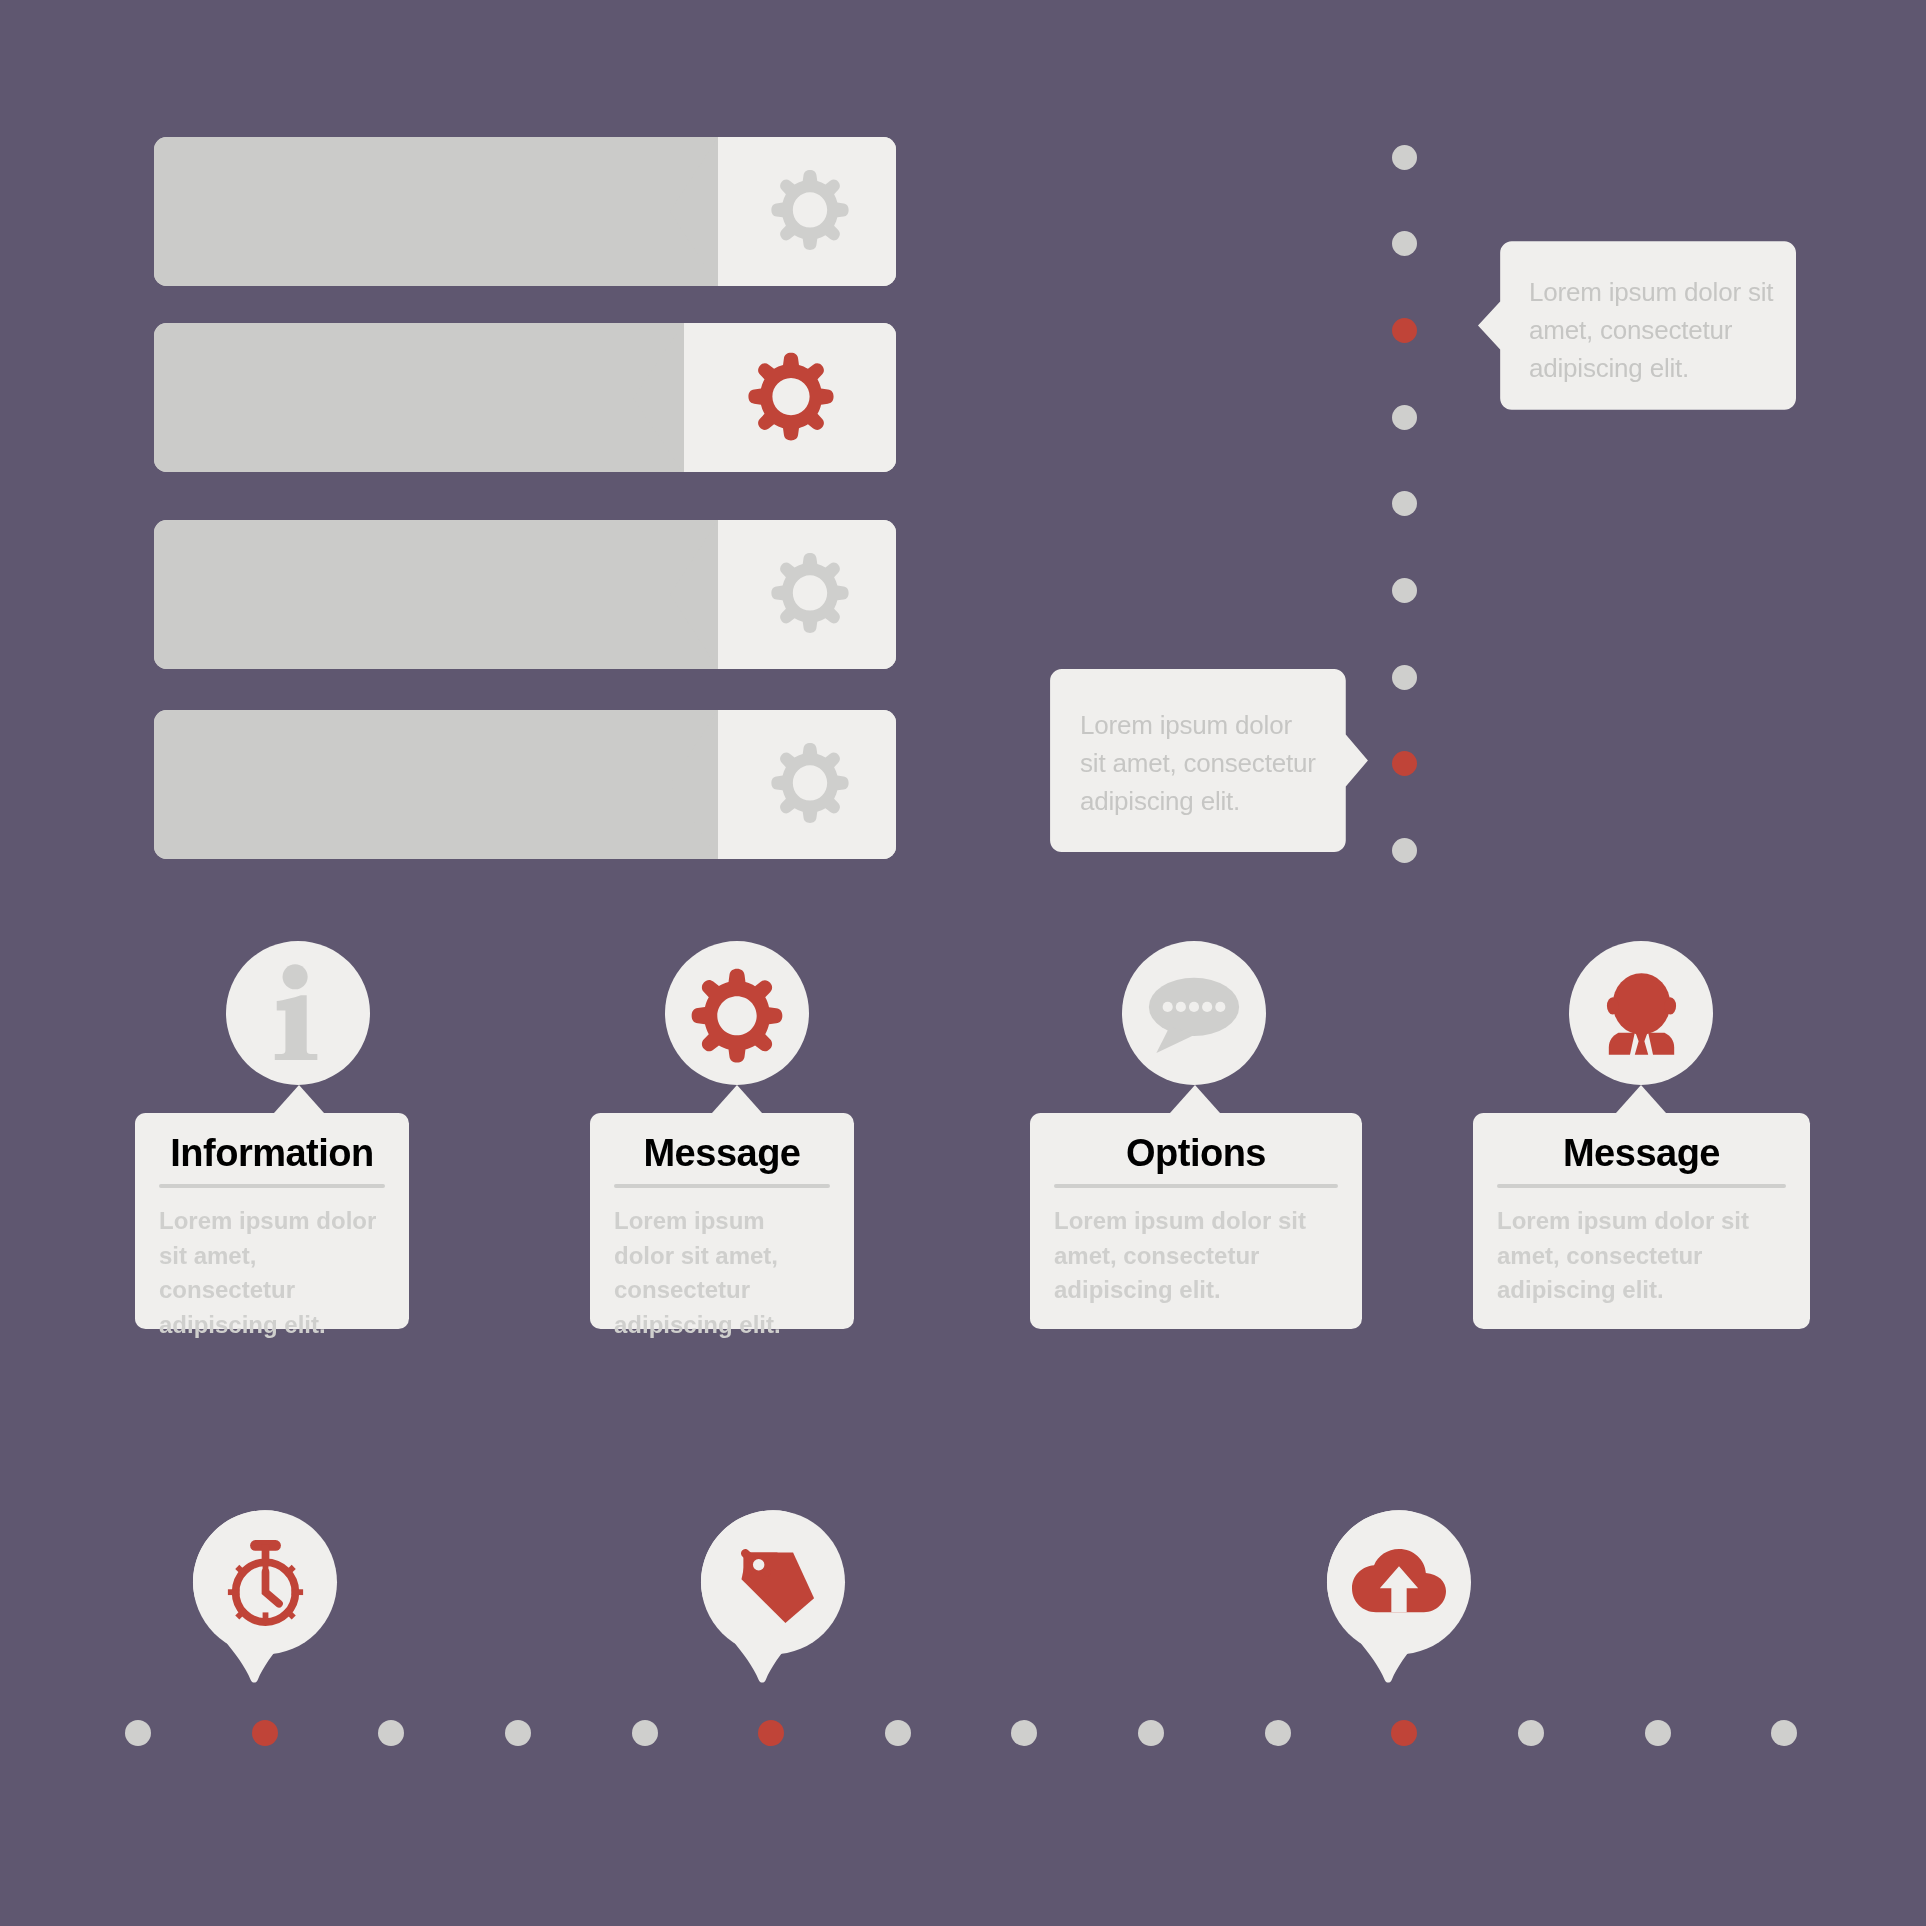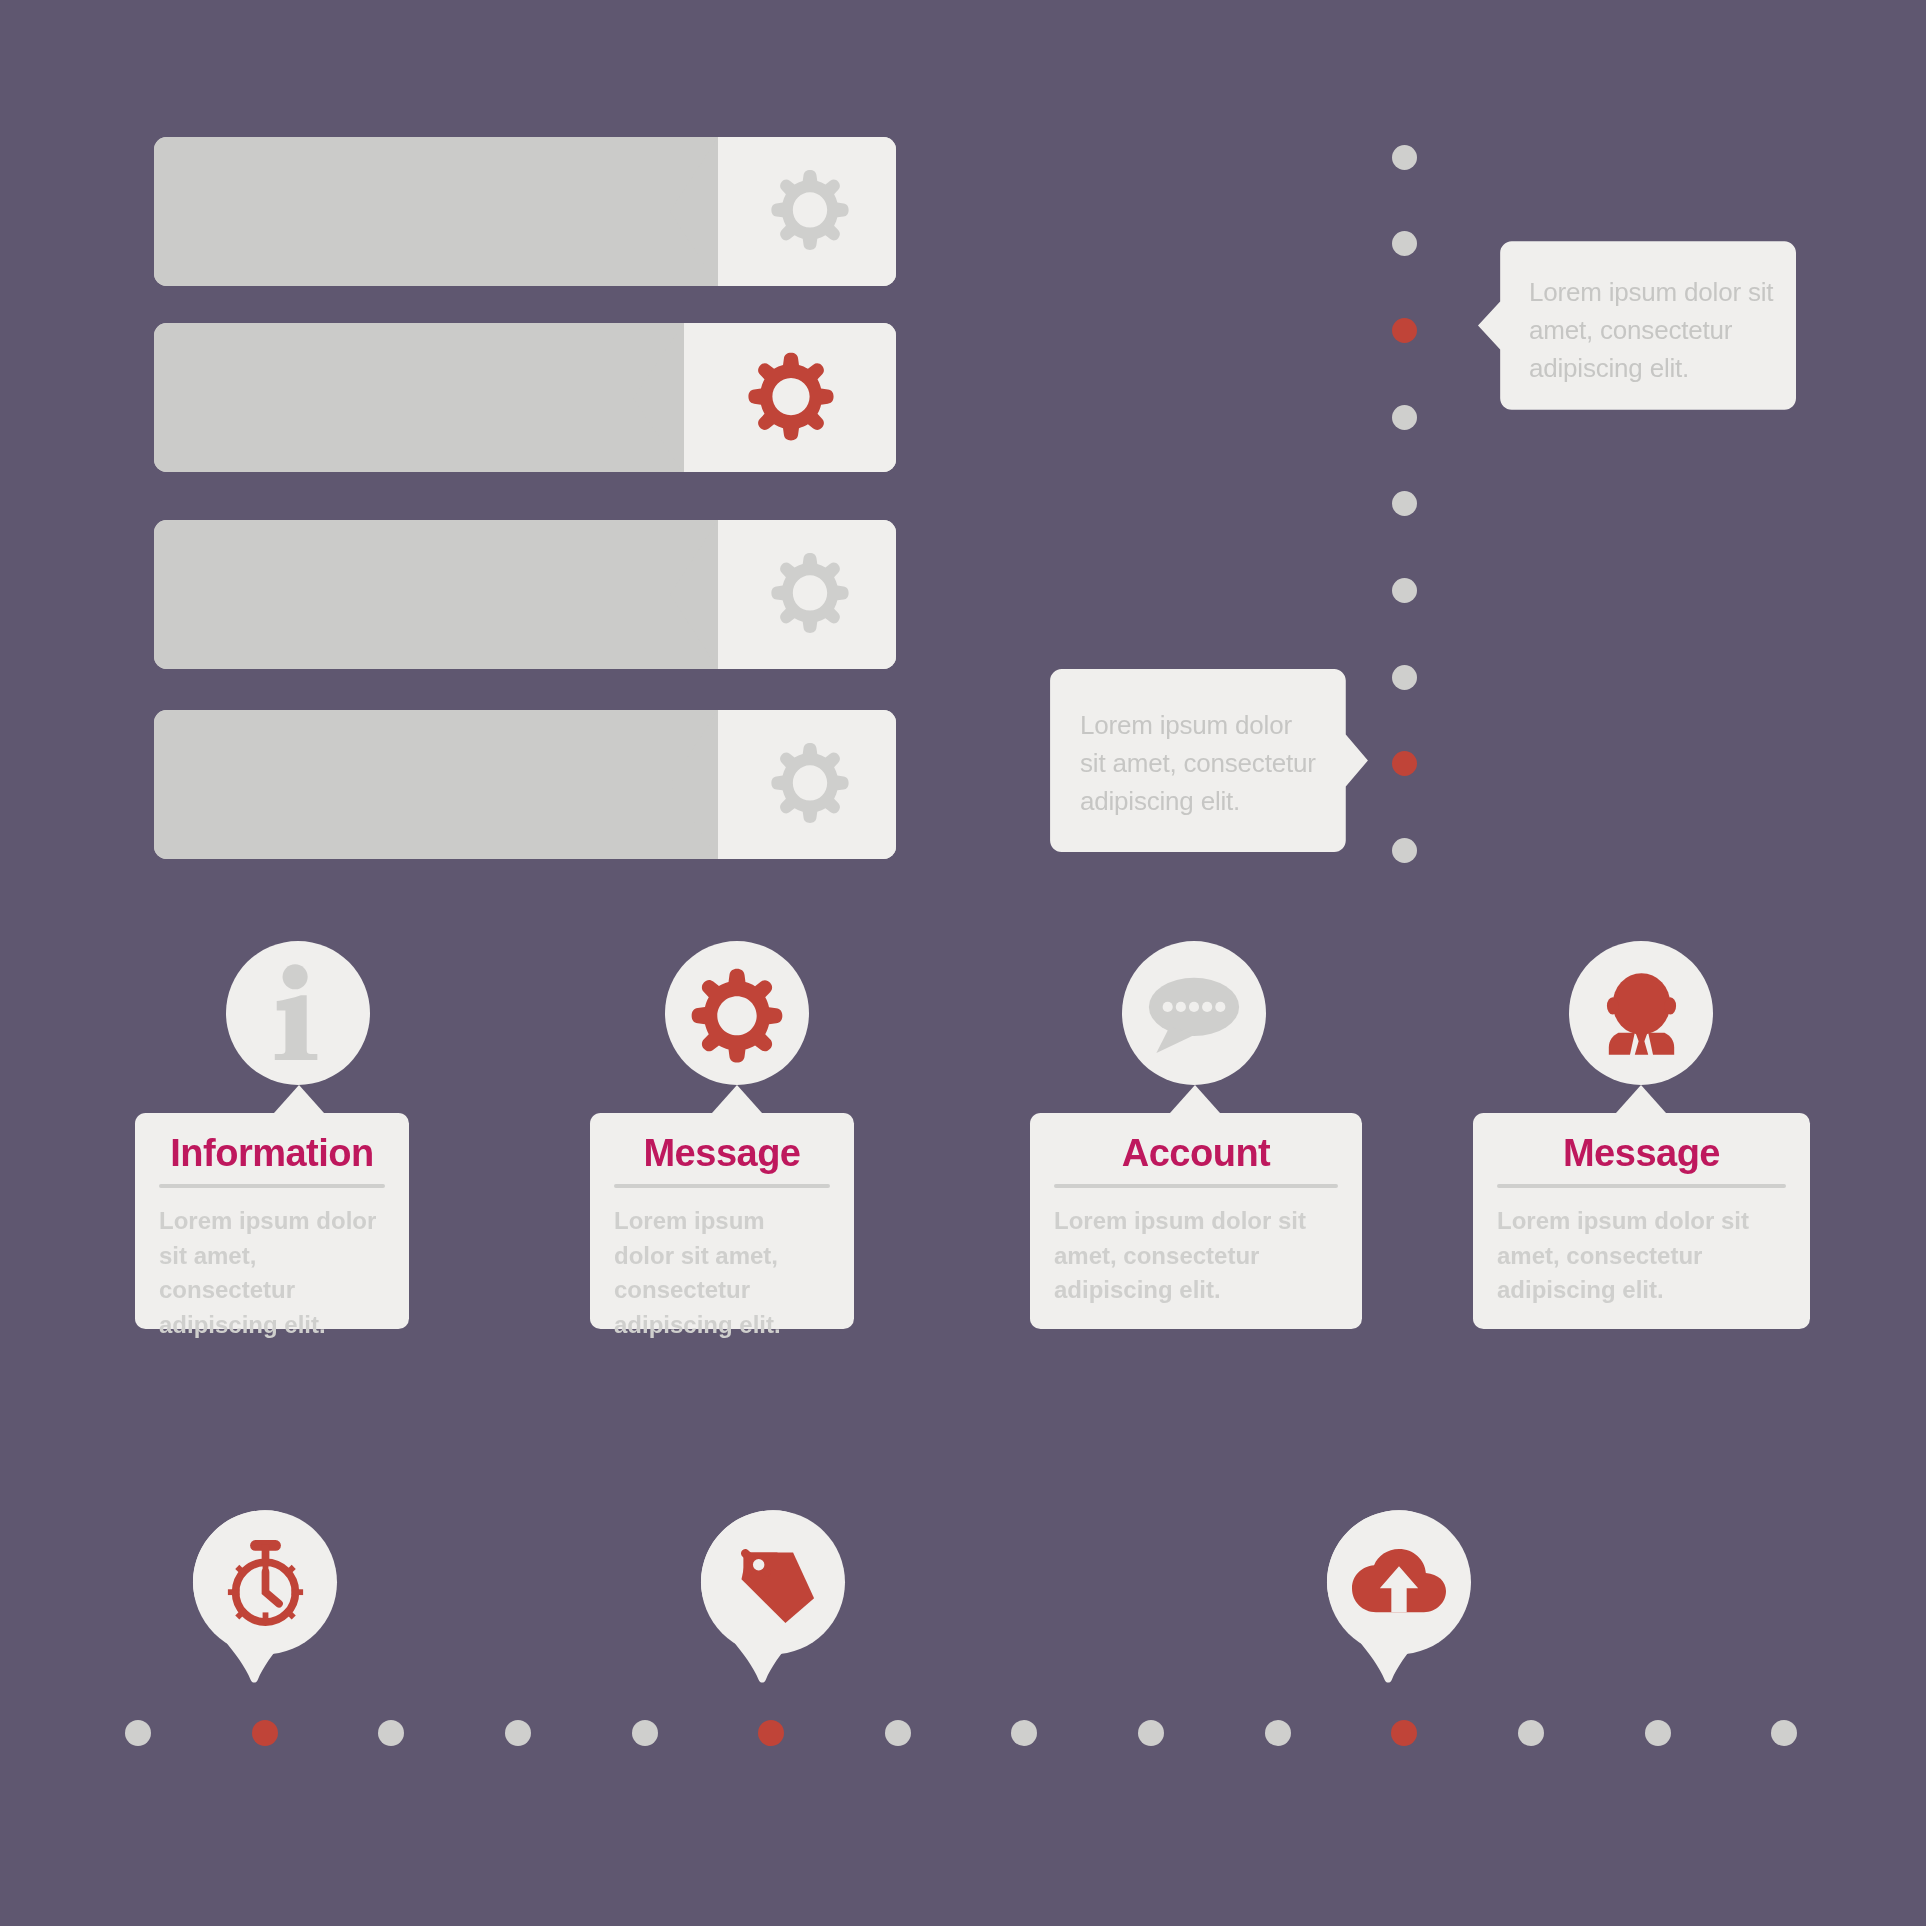--- a/index.html
+++ b/index.html
@@ -51,21 +51,21 @@
   .fcard-arrow {
     position: absolute; width: 0; height: 0;
     border-left: 25px solid transparent;
     border-right: 25px solid transparent;
     border-bottom: 28px solid #f0efed;
   }
   .ftitle {
     position: absolute; left: 0; right: 0;
     text-align: center;
     font-weight: bold;
-    color: #be185d;
+    color: #000000;
     font-size: 38px;
     letter-spacing: -0.5px;
     white-space: nowrap;
   }
   .fdivider {
     position: absolute;
     height: 3.9px;
     background: #cfcfcd;
     border-radius: 1.9px;
   }
@@ -218,21 +218,21 @@
         <path fill="#cfcfcd" d="M24 58l-14 28 42-20z"></path>
         <circle cx="22" cy="37" r="5.4" fill="#f0efed"></circle>
         <circle cx="36" cy="37" r="5.4" fill="#f0efed"></circle>
         <circle cx="50" cy="37" r="5.4" fill="#f0efed"></circle>
         <circle cx="64" cy="37" r="5.4" fill="#f0efed"></circle>
         <circle cx="78" cy="37" r="5.4" fill="#f0efed"></circle>
       </svg>
     </div>
     <div class="fcard-arrow" style="left:140px; top:144px;"></div>
     <div class="fcard" style="left:0; top:172px; width:332px; height:216px;">
-      <div class="ftitle" style="top:19px;">Account</div>
+      <div class="ftitle" style="top:19px;">Options</div>
       <div class="fdivider" style="left:24px; right:24px; top:71px;"></div>
       <div class="fbody" style="left:24px; width:270px; top:91px;">Lorem ipsum dolor sit amet, consectetur adipiscing elit.</div>
     </div>
   </div>
 
   <div class="feature" style="left:1473px; top:941px; width:347px; height:404px;">
     <div class="fcircle" style="left:96px; top:0; width:144px; height:144px;"></div>
     <div style="position:absolute; left:96px; top:0; width:144px; height:144px;
                 display:flex; align-items:center; justify-content:center;">
       <svg width="73" height="83" viewBox="0 0 76 86">

